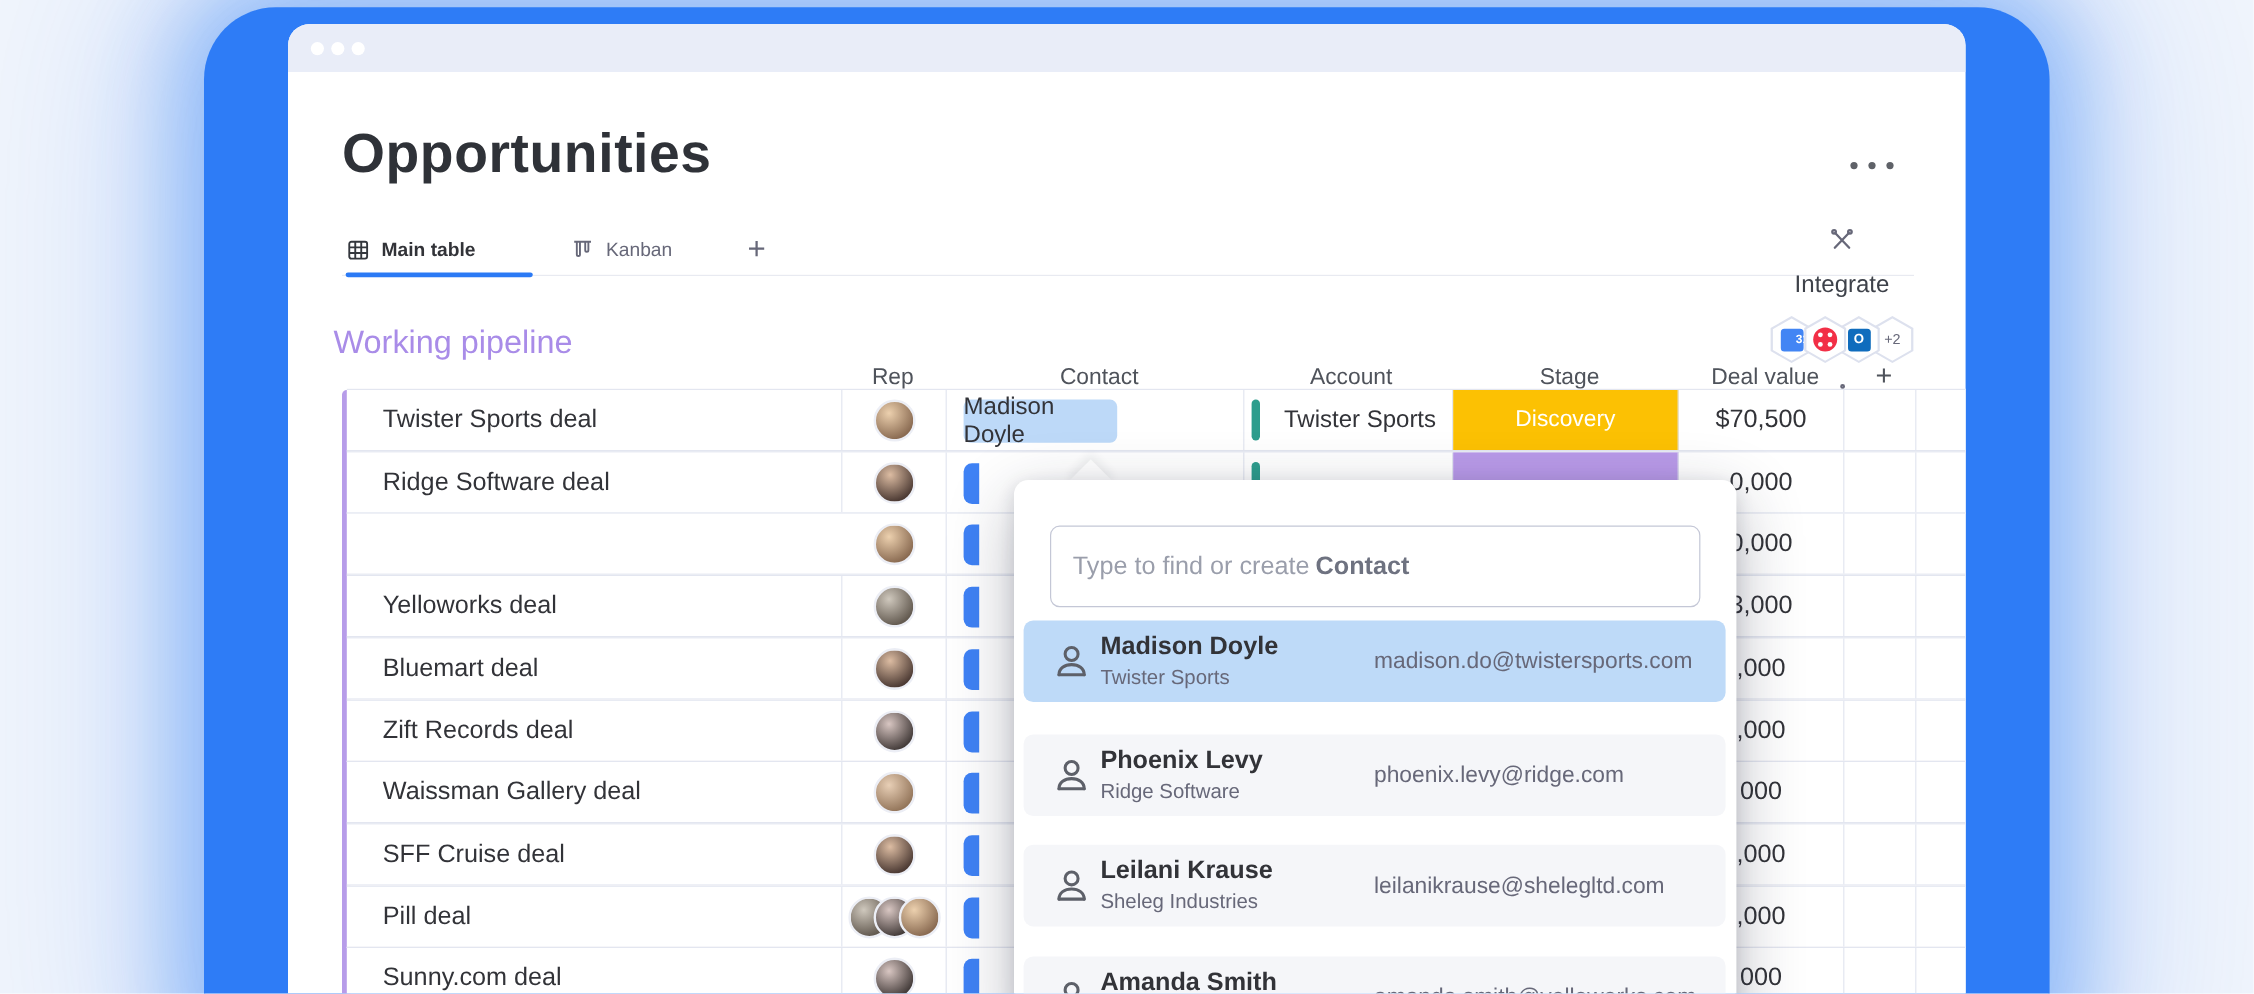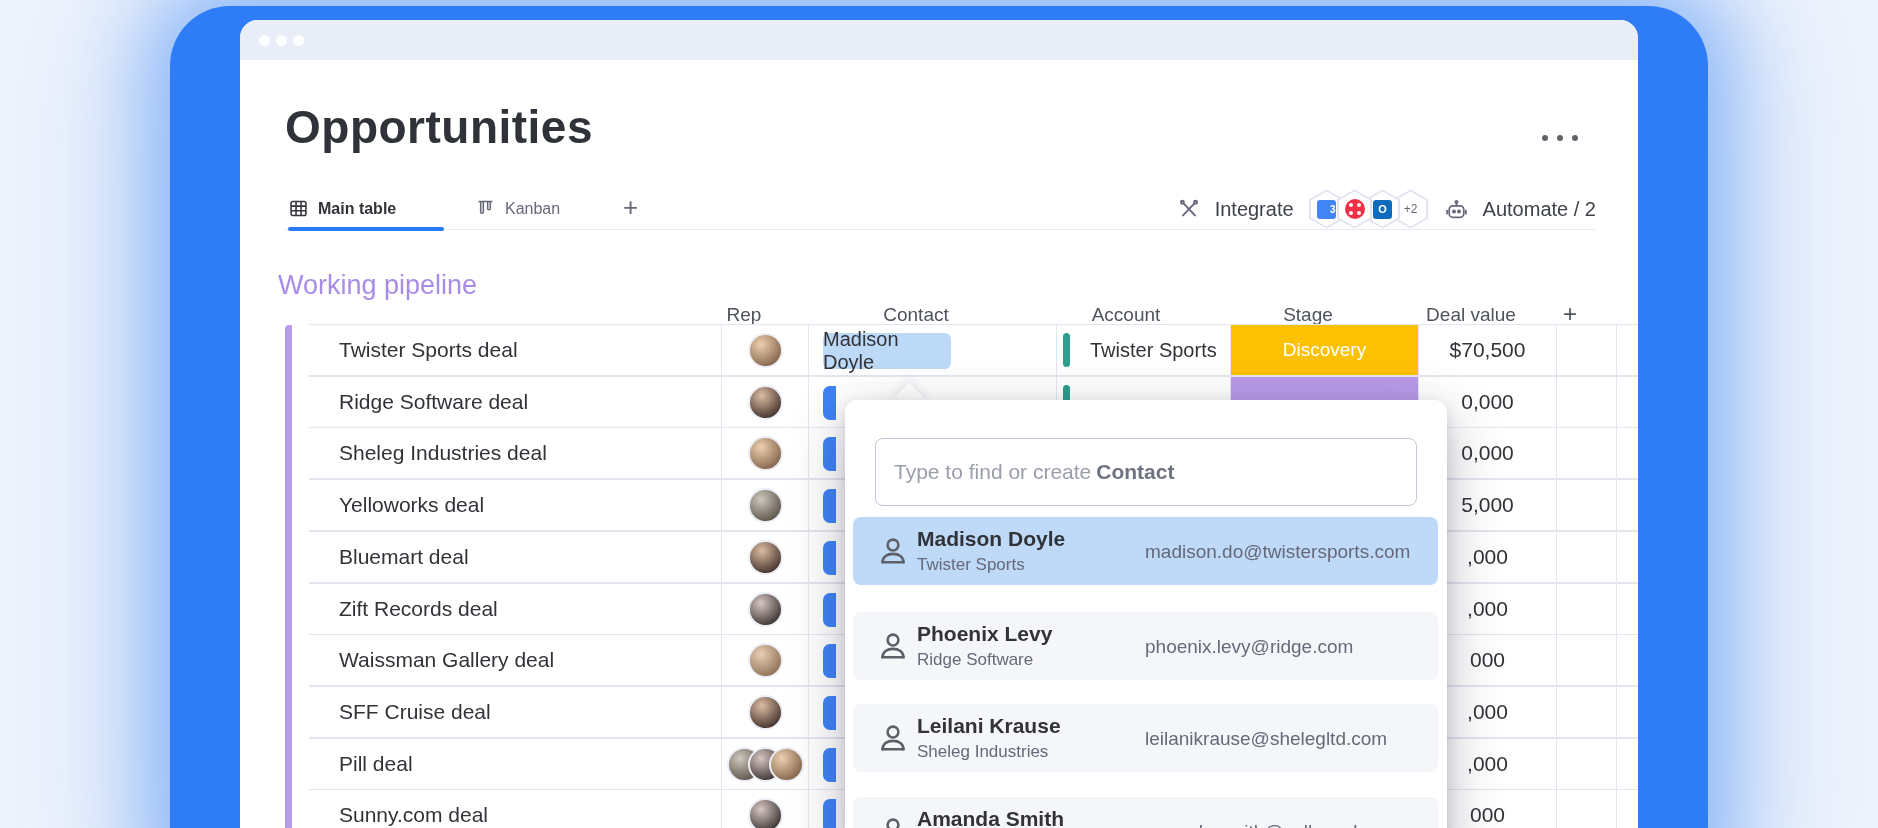--- a/index.html
+++ b/index.html
@@ -29,21 +29,21 @@
   .kebab i { position:absolute; top:7px; width:6px; height:6px; border-radius:50%; background:#5f6268; }
 
   
   .tabbar { position:absolute; left:45px; top:168px; width:1310px; height:42px; }
   .tabbar .baseline { position:absolute; left:0; right:0; bottom:0; height:1px; background:#e8eaf1; }
   .tab { position:absolute; top:0; height:41px; display:flex; align-items:center; gap:9px; font-size:16px; color:#676879; cursor:pointer; }
   .tab.active { color:#323338; font-weight:bold; }
   .tab-underline { position:absolute; left:0; bottom:-2px; width:156px; height:4px; border-radius:2px; background:#2b7af5; }
   .tab-add { position:absolute; left:338px; top:4px; font-size:26px; color:#676879; cursor:pointer; }
 
-  .toolbar { position:absolute; right:42px; top:168px; height:42px; display:flex; align-items:center; gap:14px; }
+  .toolbar { position:absolute; right:42px; top:168px; height:42px; display:flex; align-items:center; gap:14px;flex-direction:column; }
   .tool-label { font-size:20px; color:#3e424a; }
   .hexrow { display:flex; align-items:center; }
   .hex { position:relative; width:38px; height:40px; margin-left:-10px;
          clip-path:polygon(50% 1%, 96% 26%, 96% 74%, 50% 99%, 4% 74%, 4% 26%);
          background:#dde1ee; display:flex; align-items:center; justify-content:center; }
   .hex .inner { width:34px; height:36px; clip-path:polygon(50% 1%, 96% 26%, 96% 74%, 50% 99%, 4% 74%, 4% 26%);
          background:#fff; display:flex; align-items:center; justify-content:center; }
   .hex:first-child { margin-left:0; }
   .glyph-cal { width:19px; height:19px; background:#4285f4; border-radius:3px; color:#fff; font-size:10px; font-weight:bold; display:flex; align-items:center; justify-content:center;padding-left:18px; }
   .glyph-twilio { width:20px; height:20px; background:#f22f46; border-radius:50%; position:relative; }
@@ -51,21 +51,21 @@
   .glyph-outlook { width:19px; height:19px; background:#0f6cbd; border-radius:3px; color:#fff; font-size:11px; font-weight:bold; display:flex; align-items:center; justify-content:center; }
   .glyph-more { font-size:12px; color:#676879; }
 
   
   .group-title { position:absolute; left:38px; top:250px; font-size:27px; font-weight:500; color:#a98ce8; }
   .col-head { position:absolute; top:284px; font-size:19px; color:#4f535b; transform:translateX(-50%); white-space:nowrap; }
   .col-add { position:absolute; top:280px; font-size:24px; color:#4f535b; transform:translateX(-50%); cursor:pointer; }
 
   .table { position:absolute; left:45px; top:305px; width:1315px; height:503px; }
   .group-strip { position:absolute; left:0; top:0; width:7px; height:520px; background:#b79ce9; border-radius:4px 0 0 0; }
-  .row { position:absolute; left:24px; width:1504px; height:52px; background:#fff; border-bottom:1px solid #e3e6f0; border-top:1px solid #e3e6f0; margin-top:-1px; }
+  .row { position:absolute; left:4px; width:1504px; height:52px; background:#fff; border-bottom:1px solid #e3e6f0; border-top:1px solid #e3e6f0; margin-top:-1px; }
   .cell { position:absolute; top:0; height:100%; border-right:1px solid #e3e6f0; }
   .c-name   { left:0;     width:413px; display:flex; align-items:center; padding-left:30px; font-size:21px; cursor:pointer; }
   .c-rep    { left:413px; width:87px;  display:flex; align-items:center; justify-content:center; cursor:pointer; }
   .c-contact{ left:500px; width:248px; cursor:pointer; }
   .c-account{ left:748px; width:174px; display:flex; align-items:center; cursor:pointer; }
   .c-stage  { left:922px; width:188px; display:flex; align-items:center; justify-content:center; font-size:19px; color:#fff; cursor:pointer; }
   .c-value  { left:1110px;width:138px; display:flex; align-items:center; justify-content:center; font-size:21px; cursor:pointer; }
   .c-extra  { left:1248px;width:60px; }
 
   .avatar { width:35px; height:35px; border-radius:50%; border:2px solid #eceef5; }
@@ -250,23 +250,20 @@
     <div class="cell c-stage" style="background: rgb(185, 154, 233);">
             <span></span>
           </div>
     <div class="cell c-value">
             <span>0,000</span>
           </div>
     <div class="cell c-extra"></div>
   </div>
 
   <div class="row" style="top: 103px;">
-    <div class="cell c-name">
-            <span>Sheleg Industries deal</span>
-          </div>
     <div class="cell c-rep">
             <span class="av-stack">
               <span class="avatar a1"></span>
             </span>
           </div>
     <div class="cell c-contact">
             <span class="pill"></span>
           </div>
     <div class="cell c-account"></div>
     <div class="cell c-stage">
@@ -288,21 +285,21 @@
             </span>
           </div>
     <div class="cell c-contact">
             <span class="pill"></span>
           </div>
     <div class="cell c-account"></div>
     <div class="cell c-stage">
             <span></span>
           </div>
     <div class="cell c-value">
-            <span>5,000</span>
+            <span>3,000</span>
           </div>
     <div class="cell c-extra"></div>
   </div>
 
   <div class="row" style="top: 207px;">
     <div class="cell c-name">
             <span>Bluemart deal</span>
           </div>
     <div class="cell c-rep">
             <span class="av-stack">

